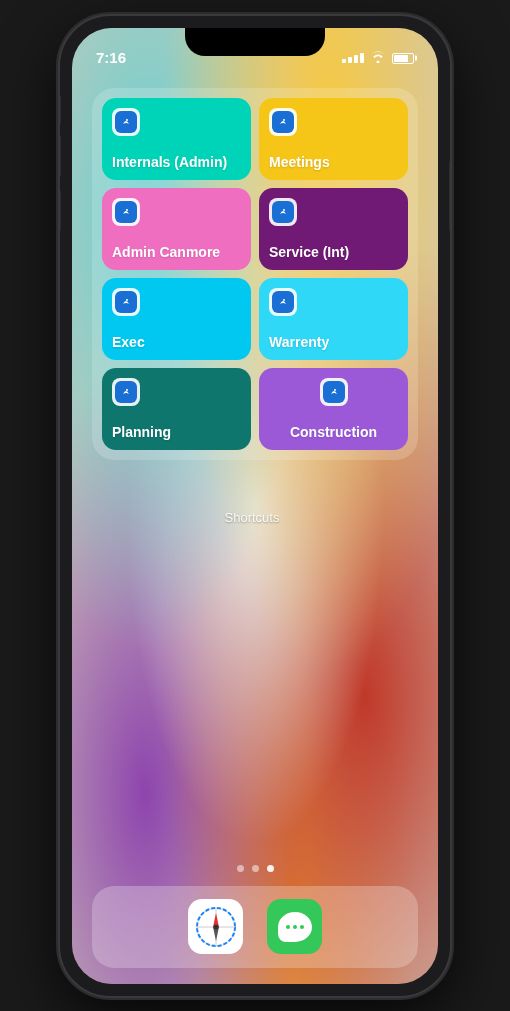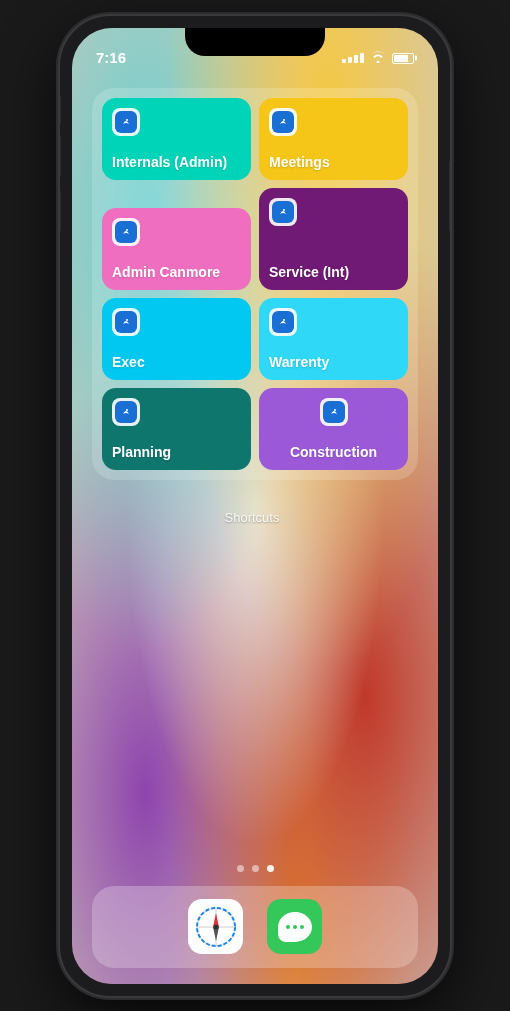--- a/index.html
+++ b/index.html
@@ -390,21 +390,21 @@
               <div class="widget-icon-inner">
                 <svg width="16" height="16" viewBox="0 0 16 16" fill="none" xmlns="http://www.w3.org/2000/svg">
       <circle cx="8" cy="8" r="7" fill="#1a6fd4"></circle>
       <path d="M5 10 Q8 4 11 10 Q8 8 5 10Z" fill="white"></path>
       <circle cx="9" cy="6" r="1" fill="white"></circle>
     </svg>
               </div>
             </div>
             <div class="widget-label">Meetings</div>
           </div>
-          <div class="widget-item" style="background: rgb(240, 110, 192); margin-top: 20px;">
+          <div class="widget-item" style="background: rgb(240, 110, 192);">
             <div class="widget-icon">
               <div class="widget-icon-inner">
                 <svg width="16" height="16" viewBox="0 0 16 16" fill="none" xmlns="http://www.w3.org/2000/svg">
       <circle cx="8" cy="8" r="7" fill="#1a6fd4"></circle>
       <path d="M5 10 Q8 4 11 10 Q8 8 5 10Z" fill="white"></path>
       <circle cx="9" cy="6" r="1" fill="white"></circle>
     </svg>
               </div>
             </div>
             <div class="widget-label">Admin Canmore</div>

